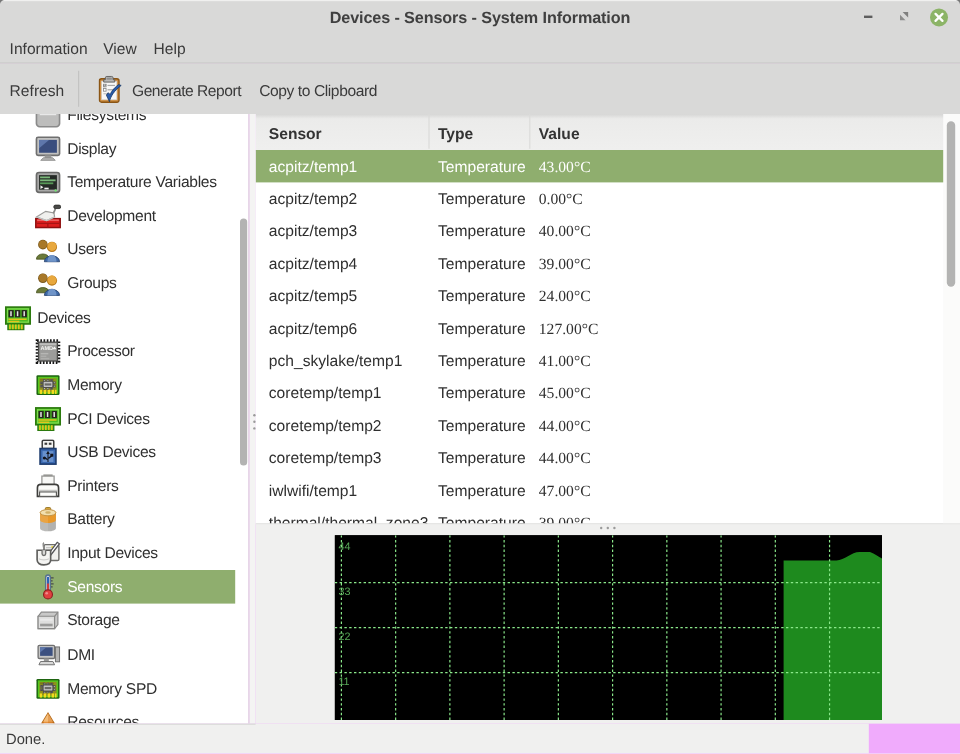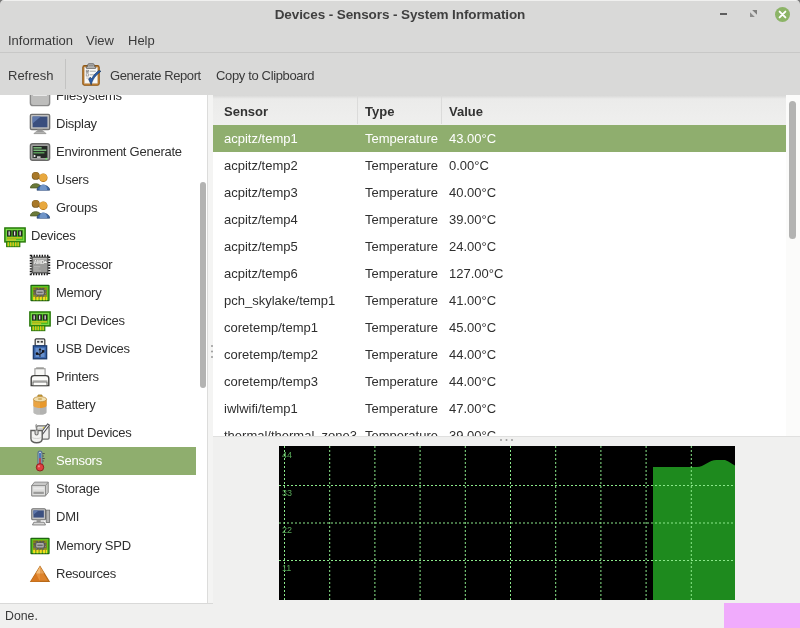--- a/index.html
+++ b/index.html
@@ -38,21 +38,21 @@
   #sscroll{left:200px;top:87px;width:6px;height:206px;background:#b3b3b2;border-radius:3px;}
   
   #table{left:213px;top:95px;width:587px;height:341px;background:#ffffff;overflow:hidden;border-bottom:1.5px solid #e0e0df;}
   #thead{position:absolute;left:0;top:0;width:587px;height:30px;background:linear-gradient(to bottom,#d6d6d5 0px,#ebebea 4px,#efefee 29px);border-bottom:1px solid #d2d2d1;}
   #thead .hc{position:absolute;top:0;height:29px;line-height:34px;font-weight:bold;color:#333333;}
   .hdiv{position:absolute;top:0;width:1px;height:29px;background:#dbdbda;}
   .tr{position:absolute;left:0;width:587px;height:27px;line-height:27px;color:#2f2f2f;}
   .tr div{position:absolute;top:0;height:27px;white-space:nowrap;}
   .tr .c1{left:11px;}
   .tr .c2{left:152px;}
-  .tr .c3{left:236px;}
+  .tr .c3{left:236px;font-family:Liberation Serif, serif;}
   .tr.sel{background:#8fae6e;color:#ffffff;width:573.5px;}
   #tscroll{left:789px;top:101px;width:7px;height:138px;background:#b3b3b2;border-radius:3.5px;}
   
   #graph{left:279px;top:446px;width:456px;height:154px;background:#000000;}
   
   #statusbar{left:0;top:603px;width:724px;height:25px;background:#f0f0ef;}
   #statusbar span{position:absolute;left:5px;top:0;height:25px;line-height:26px;font-size:12.3px;color:#3a3a3a;}
 </style>
 </head>
 <body>
@@ -123,21 +123,33 @@
           <svg width="22" height="22" viewBox="0 0 16 16">
             <rect x="1" y="2" width="14" height="12" rx="1.6" fill="#a8a8a7" stroke="#6a6a69"></rect>
             <rect x="2.6" y="3.6" width="10.8" height="8.8" fill="#252a26"></rect>
             <rect x="3.2" y="4.4" width="6" height="1.1" fill="#7ab87a"></rect>
             <rect x="3.2" y="6.2" width="9.4" height="1.1" fill="#7ab87a"></rect>
             <rect x="3.2" y="8" width="8" height="1.1" fill="#589a58"></rect>
             <path d="M3.4 9.8 l1.8 1.1 L3.4 12 Z" fill="#f0f0f0"></path>
             <rect x="5.8" y="11.2" width="2.6" height="1" fill="#f0f0f0"></rect>
             <circle cx="12.6" cy="12.9" r="0.7" fill="#6fe86f"></circle>
           </svg>
-          <span class="lbl">Environment Generate</span>
+          <span class="lbl">Temperature Variables</span>
+        </div>
+        <div class="trow">
+          <svg width="22" height="22" viewBox="0 0 16 16">
+            <rect x="0.6" y="9.6" width="14.8" height="5.4" fill="#dc1e1e" stroke="#8e0f0f" stroke-width=".9"></rect>
+            <path d="M1.4 10.5 h13.2" stroke="#f47a7a" stroke-width=".8" fill="none"></path>
+            <path d="M7.9 12.6 v2.4 M1.2 12.5 h13.8" stroke="#a81414" stroke-width=".8" fill="none"></path>
+            <path d="M1 8.6 L6.6 5.2 L11.6 6.2 L12 8.6 L7.2 10.8 Z" fill="#f0f0ee" stroke="#9a9a98" stroke-width=".7"></path>
+            <path d="M1 8.6 L7.2 10.8 L12 8.6" fill="none" stroke="#c6c6c4" stroke-width=".7"></path>
+            <path d="M11.2 6.4 C12 5 12.4 4 12.6 3.1" stroke="#8a8a88" stroke-width="1.1" fill="none"></path>
+            <rect x="11.5" y="1.4" width="4.2" height="2.1" rx="1" fill="#4a4a48" stroke="#2a2a28" stroke-width=".5"></rect>
+          </svg>
+          <span class="lbl">Development</span>
         </div>
         <div class="trow">
           <svg width="22" height="22" viewBox="0 0 16 16">
             <circle cx="4.9" cy="5" r="2.9" fill="#7a5a20"></circle>
             <circle cx="4.9" cy="4.8" r="2.5" fill="#a87828"></circle>
             <path d="M1 13.8 C1 9.6 8.8 9.6 8.8 13.8 Z" fill="#6b7a3a" stroke="#49541f" stroke-width=".5"></path>
             <circle cx="10.4" cy="6.4" r="3.1" fill="#b87818"></circle>
             <circle cx="10.4" cy="6.1" r="2.7" fill="#e8a83e"></circle>
             <path d="M5.8 15.4 C5.8 10.6 15 10.6 15 15.4 Z" fill="#3f6aa8" stroke="#263f68" stroke-width=".5"></path>
             <path d="M7.6 15.4 C7.9 12.4 8.9 11.3 10.4 11.3 C11.9 11.3 12.9 12.4 13.2 15.4 Z" fill="#6f94c8"></path>

